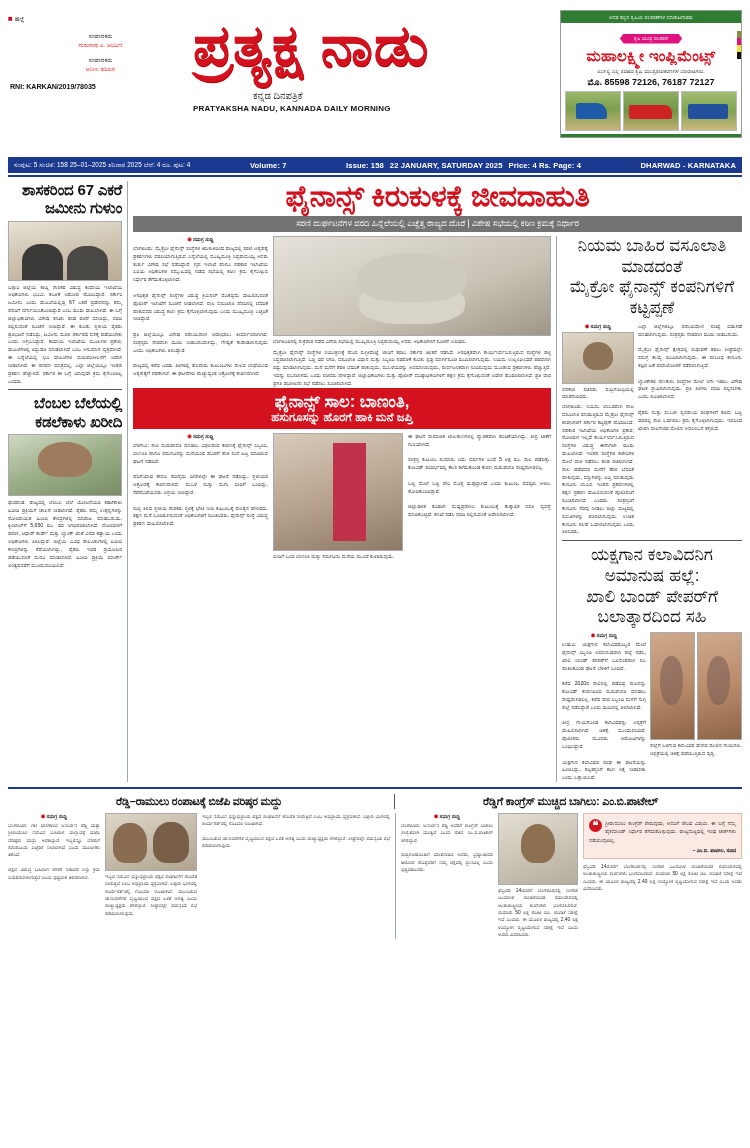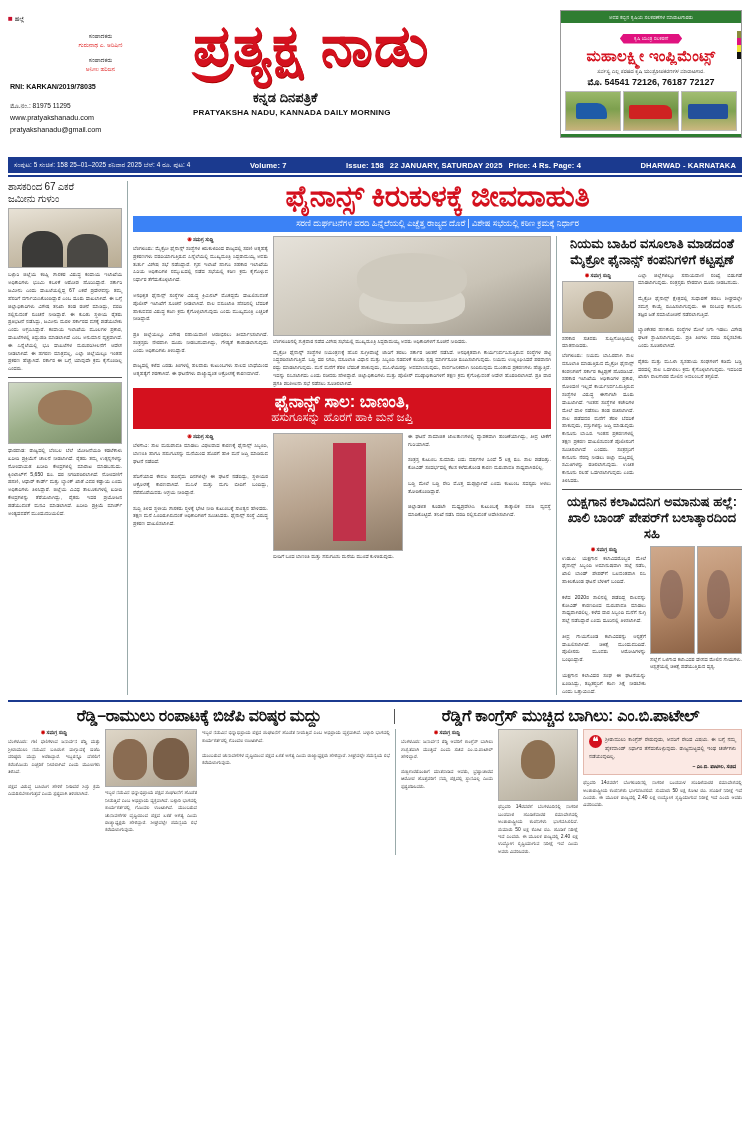--- a/index.html
+++ b/index.html
@@ -23,21 +23,21 @@
   .mh-contact { font-size: 7.2px; line-height: 1.65; margin-left: 2px; color:#111;}
   .mh-contact .ph { font-size: 6.6px; }
 
   .mh-center { flex: 1; position: relative; padding-top: 10px; }
   .mh-title {
     font-family: "Liberation Sans", sans-serif;
     font-size: 57px; font-weight: bold; color:#d4111e;
     letter-spacing: 1px; line-height: 1.05;
     text-shadow: 0.5px 0.5px 0 #a00;
   }
-  .mh-sub-kn { font-size: 13px; color:#111; margin-top: 14px; margin-left: 60px; font-weight:700;}
+  .mh-sub-kn { font-size: 10px; color:#111; margin-top: 14px; margin-left: 60px; font-weight:400;}
   .mh-sub-en { font-size: 8px; color:#111; font-weight: bold; letter-spacing:0.2px; margin-top:2px;}
 
   
   .mh-ad { width: 182px; height: 128px; border: 1px solid #999; margin-top: 4px;
            background:#fff; position: relative; overflow:hidden; }
   .ad-band1 { background:#2f7d32; color:#fff; font-size:5.2px; text-align:center; padding:2.5px 2px; }
   .ad-band2 { text-align:center; padding-top:3px;}
   .ad-band2 span { background:#e0127f; color:#fff; font-size:5px; padding:1.5px 14px; display:inline-block;
                    clip-path: polygon(6% 0,94% 0,100% 50%,94% 100%,6% 100%,0 50%); }
   .ad-title { color:#d4111e; font-size:15px; font-weight:bold; text-align:center; margin-top:3px;
@@ -69,22 +69,22 @@
 
   
   .content { display:flex; gap:5px; margin-top:4px; }
   .col-left { width:133px; }
   .col-mid  { width: 418px; }
   .col-right{ width: 180px; }
 
   .vr { width:1px; background:#9aa; }
 
   h2.kn-head {
-    font-size: 10px; font-weight:normal; color:#111; line-height:1.22;
-    text-align:left; letter-spacing:-0.2px;
+    font-size: 15px; font-weight:bold; color:#111; line-height:1.22;
+    text-align:right; letter-spacing:-0.2px;
   }
   .hr-thin { border-top:1px solid #555; margin:4px 0; }
   .hr-dbl  { border-top:2px solid #1b3a8f; margin:5px 0 4px; }
 
   
   .photo { background:#cfcfcf; position:relative; overflow:hidden; border:0.5px solid #aaa; }
   .ph-men { background: linear-gradient(170deg,#e8e2d6 0%,#cfc6b4 45%,#b9ac93 100%); }
   .ph-men:before { content:""; position:absolute; left:12%; bottom:0; width:36%; height:62%;
     background:#3b3a38; border-radius:46% 46% 0 0; }
   .ph-men:after { content:""; position:absolute; left:52%; bottom:0; width:36%; height:58%;
@@ -117,40 +117,40 @@
   .body-kn { font-size:5.15px; line-height:1.52; color:#1a1a1a; text-align:justify;
              hyphens:auto; word-spacing:0.2px; }
   .byline { font-size:5.2px; text-align:center; color:#111; margin-bottom:2px; font-weight:bold;}
   .byline .mark { color:#c00; }
 
   
   .main-head { text-align:center; }
   .main-head .t {
     font-size: 29px; font-weight:bold; color:#d4111e; line-height:1.1; letter-spacing:-0.3px;
   }
-  .subhead-bar { background:#3b82f6; color:#fff; font-size:8.6px; text-align:center;
+  .subhead-bar { background:#737373; color:#fff; font-size:8.6px; text-align:center;
                  padding:2.5px 4px; margin-top:3px; letter-spacing:-0.1px; }
 
   .red-block { background:#d4111e; color:#fff; text-align:center; padding:4px 5px; }
   .red-block .l1 { font-size:16.5px; font-weight:bold; line-height:1.12; }
-  .red-block .l2 { font-size:11.5px; font-weight:normal; line-height:1.2; margin-top:1px;}
-
-  h3.sec-head { font-size:13px; font-weight:bold; line-height:1.22; text-align:center; color:#111; }
+  .red-block .l2 { font-size:11.5px; font-weight:bold; line-height:1.2; margin-top:1px;}
+
+  h3.sec-head { font-size:17px; font-weight:normal; line-height:1.22; text-align:center; color:#111; }
 
   
   .quotebox { background:#fbe9e4; border:0.5px solid #e3b9ae; padding:5px 5px 4px; position:relative; }
   .qmark { width:13px; height:13px; border-radius:50%; background:#d4111e; color:#fff;
            font-size:11px; line-height:12px; text-align:center; font-weight:bold; float:left;
            margin:0 3px 0 0; font-family:"Liberation Serif", serif;}
   .quotebox p { font-size:5.2px; line-height:1.6; text-align:justify; color:#222; }
   .quotebox .attrib { font-size:5.2px; text-align:right; margin-top:3px; font-weight:bold; }
 
   
   .bottom-heads { display:flex; align-items:center; margin-top:5px; }
-  .bh { font-size:16px; font-weight:bold; color:#111; text-align:center; letter-spacing:-0.3px;}
+  .bh { font-size:11px; font-weight:bold; color:#111; text-align:center; letter-spacing:-0.3px;}
   .bh-l { width:382px; }
   .bh-r { flex:1; }
   .bh-div { width:1px; height:15px; background:#555; margin:0 4px; }
 
   .bottom-body { display:flex; gap:5px; margin-top:4px; }
   .bb-l { width:382px; }
   .bb-r { flex:1; }
 
   .micro { font-size:4.9px; line-height:1.5; text-align:justify; color:#222; }
 </style>
@@ -168,41 +168,36 @@
       </div>
       <div class="mh-credit">
         <div class="role">ಸಂಪಾದಕರು</div>
         <div class="nm">ಗುರುನಾಥ ಎ. ಅರಿಷಿಣಿ</div>
       </div>
       <div class="mh-credit">
         <div class="role">ಸಂಪಾದಕರು</div>
         <div class="nm">ಅನೀಲ ಹರಿಜನ</div>
       </div>
       <div class="mh-rni">RNI: KARKAN/2019/78035</div>
-      <div class="mh-contact">
-        <div class="ph">ಮೊ.ನಂ.: 81975 11295</div>
-        <div>www.pratyakshanadu.com</div>
-        <div>pratyakshanadu@gmail.com</div>
-      </div>
     </div>
 
     <div class="mh-center">
       <div class="mh-title">ಪ್ರತ್ಯಕ್ಷ ನಾಡು</div>
       <div class="mh-sub-kn">ಕನ್ನಡ ದಿನಪತ್ರಿಕೆ</div>
       <div class="mh-sub-en">PRATYAKSHA NADU, KANNADA DAILY MORNING</div>
     </div>
 
     <div class="mh-ad">
       <div class="ad-band1">ಅವರ ಕಬ್ಬಿನ ಕೃಷಿಯ ಸಲಕರಣೆಗಳ ಮಾರಾಟಗಾರರು</div>
       <div class="ad-band2">
         <span>ಕೃಷಿ ಯಂತ್ರ ಸಲಕರಣೆ</span>
       </div>
       <div class="ad-title">ಮಹಾಲಕ್ಷ್ಮೀ ಇಂಪ್ಲಿಮೆಂಟ್ಸ್</div>
       <div class="ad-line">ಸರ್ವಸ್ವ ಎಲ್ಲ ತರಹದ ಕೃಷಿ ಯಂತ್ರೋಪಕರಣಗಳ ಮಾರಾಟಗಾರ.</div>
-      <div class="ad-phone">ಮೊ. 54541 72126, 76187 72127</div>
+      <div class="ad-phone">ಮೊ. 85598 72126, 76187 72127</div>
       <div class="ad-imgs">
         <div class="im ad-i1"></div>
         <div class="im ad-i2"></div>
         <div class="im ad-i3"></div>
       </div>
       <div class="ad-foot">ವಿಳಾಸ: ಗದಗ ರಸ್ತೆ, ಹುಬ್ಬಳ್ಳಿ, ಮೊ.ನಂ. 76187 72126</div>
       <div class="colorbar">
         <div style="background:#8a8a3a"></div>
         <div style="background:#e0127f"></div>
         <div style="background:#efe23a"></div>
@@ -227,20 +222,22 @@
   <div class="rule-thick"></div>
 
   <div class="content">
 
     <div class="col-left">
       <h2 class="kn-head" style="white-space:pre-line">ಶಾಸಕರಿಂದ 67 ಎಕರೆ
 ಜಮೀನು ಗುಳುಂ</h2>
       <div class="photo ph-men" style="height:60px;margin-top:3px"></div>
       <div class="body-kn" style="margin-top:3px">ಬಳ್ಳಾರಿ ಜಿಲ್ಲೆಯ ಕಂಪ್ಲಿ ಶಾಸಕರ ವಿರುದ್ಧ ಕಂದಾಯ ಇಲಾಖೆಯ ಅಧಿಕಾರಿಗಳು ಭೂಮಿ ಕಬಳಿಕೆ ಆರೋಪ ಹೊರಿಸಿದ್ದಾರೆ. ಸರ್ಕಾರಿ ಜಮೀನು ಎಂದು ದಾಖಲೆಯಲ್ಲಿದ್ದ 67 ಎಕರೆ ಪ್ರದೇಶವನ್ನು ತಮ್ಮ ಹೆಸರಿಗೆ ವರ್ಗಾಯಿಸಿಕೊಂಡಿದ್ದಾರೆ ಎಂಬ ದೂರು ದಾಖಲಾಗಿದೆ. ಈ ಬಗ್ಗೆ ಜಿಲ್ಲಾಧಿಕಾರಿಗಳು ವಿಶೇಷ ತನಿಖಾ ತಂಡ ರಚನೆ ಮಾಡಿದ್ದು, ವರದಿ ಸಲ್ಲಿಸುವಂತೆ ಸೂಚನೆ ನೀಡಿದ್ದಾರೆ. ಈ ಕುರಿತು ಸ್ಥಳೀಯ ರೈತರು ಪ್ರತಿಭಟನೆ ನಡೆಸಿದ್ದು, ಜಮೀನು ಮರಳಿ ಸರ್ಕಾರದ ವಶಕ್ಕೆ ಪಡೆಯಬೇಕು ಎಂದು ಆಗ್ರಹಿಸಿದ್ದಾರೆ. ಕಂದಾಯ ಇಲಾಖೆಯ ಮೂಲಗಳ ಪ್ರಕಾರ, ದಾಖಲೆಗಳಲ್ಲಿ ತಿದ್ದುಪಡಿ ಮಾಡಲಾಗಿದೆ ಎಂಬ ಅನುಮಾನ ವ್ಯಕ್ತವಾಗಿದೆ. ಈ ಹಿನ್ನೆಲೆಯಲ್ಲಿ ಭೂ ದಾಖಲೆಗಳ ಮರುಪರಿಶೀಲನೆಗೆ ಆದೇಶ ನೀಡಲಾಗಿದೆ. ಈ ಹಗರಣ ಮಾತ್ರವಲ್ಲ, ಎಲ್ಲಾ ಜಿಲ್ಲೆಯಲ್ಲೂ ಇಂತಹ ಪ್ರಕರಣ ಹೆಚ್ಚಾಗಿದೆ. ಸರ್ಕಾರ ಈ ಬಗ್ಗೆ ಯಾವುದೇ ಕ್ರಮ ಕೈಗೊಂಡಿಲ್ಲ ಎಂದರು.</div>
       <div class="hr-thin"></div>
+      <h2 class="kn-head" style="white-space:pre-line">ಬೆಂಬಲ ಬೆಲೆಯಲ್ಲಿ
+ಕಡಲೆಕಾಳು ಖರೀದಿ</h2>
       <div class="photo ph-politician" style="height:62px;margin-top:3px"></div>
       <div class="body-kn" style="margin-top:3px">ಧಾರವಾಡ: ರಾಜ್ಯದಲ್ಲಿ ಬೆಂಬಲ ಬೆಲೆ ಯೋಜನೆಯಡಿ ಕಡಲೆಕಾಳು ಖರೀದಿ ಪ್ರಕ್ರಿಯೆಗೆ ಚಾಲನೆ ನೀಡಲಾಗಿದೆ. ರೈತರು ತಮ್ಮ ಉತ್ಪನ್ನಗಳನ್ನು ನೋಂದಾಯಿತ ಖರೀದಿ ಕೇಂದ್ರಗಳಲ್ಲಿ ಮಾರಾಟ ಮಾಡಬಹುದು. ಕ್ವಿಂಟಾಲ್‌ಗೆ 5,650 ರೂ. ದರ ನಿಗದಿಪಡಿಸಲಾಗಿದೆ. ನೋಂದಣಿಗೆ ಪಹಣಿ, ಆಧಾರ್ ಕಾರ್ಡ್ ಮತ್ತು ಬ್ಯಾಂಕ್ ಖಾತೆ ವಿವರ ಕಡ್ಡಾಯ ಎಂದು ಅಧಿಕಾರಿಗಳು ತಿಳಿಸಿದ್ದಾರೆ. ಜಿಲ್ಲೆಯ ವಿವಿಧ ತಾಲೂಕುಗಳಲ್ಲಿ ಖರೀದಿ ಕೇಂದ್ರಗಳನ್ನು ತೆರೆಯಲಾಗಿದ್ದು, ರೈತರು ಇದರ ಪ್ರಯೋಜನ ಪಡೆಯುವಂತೆ ಮನವಿ ಮಾಡಲಾಗಿದೆ. ಖರೀದಿ ಪ್ರಕ್ರಿಯೆ ಮಾರ್ಚ್ ಅಂತ್ಯದವರೆಗೆ ಮುಂದುವರಿಯಲಿದೆ.</div>
     </div>
 
     <div class="vr"></div>
 
     <div style="flex:1">
 
       <div class="main-head">
         <div class="t">ಫೈನಾನ್ಸ್ ಕಿರುಕುಳಕ್ಕೆ ಜೀವದಾಹುತಿ</div>

